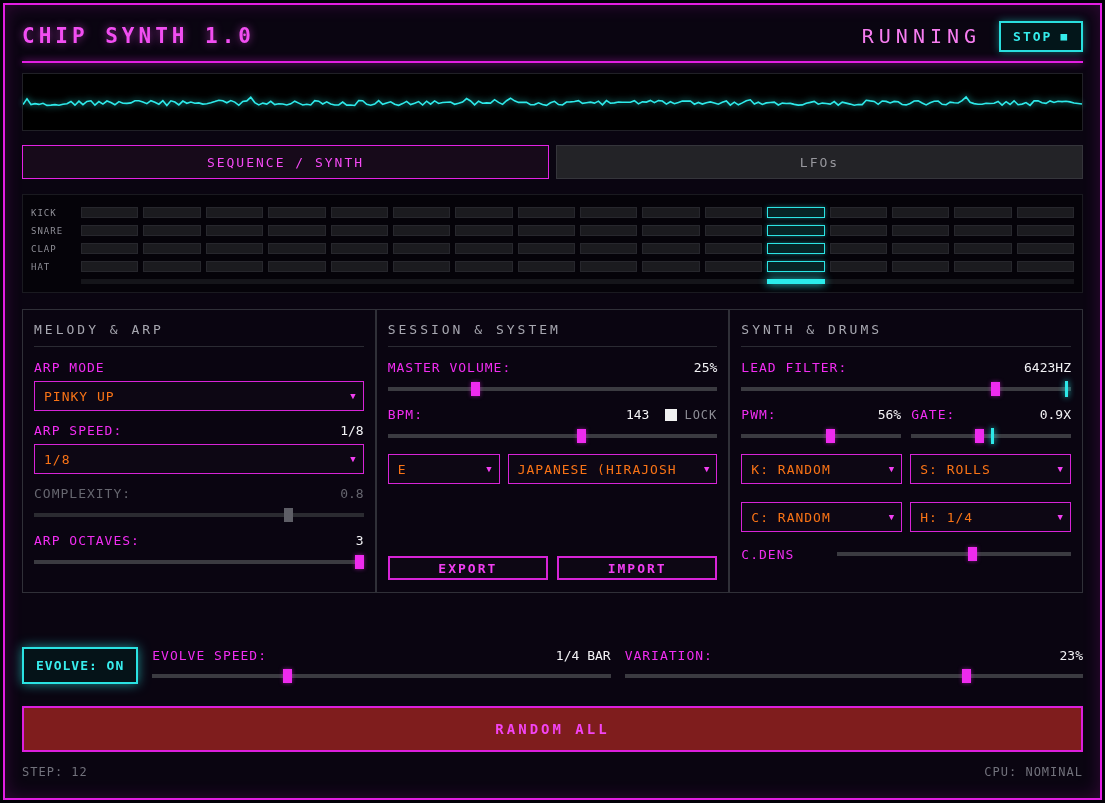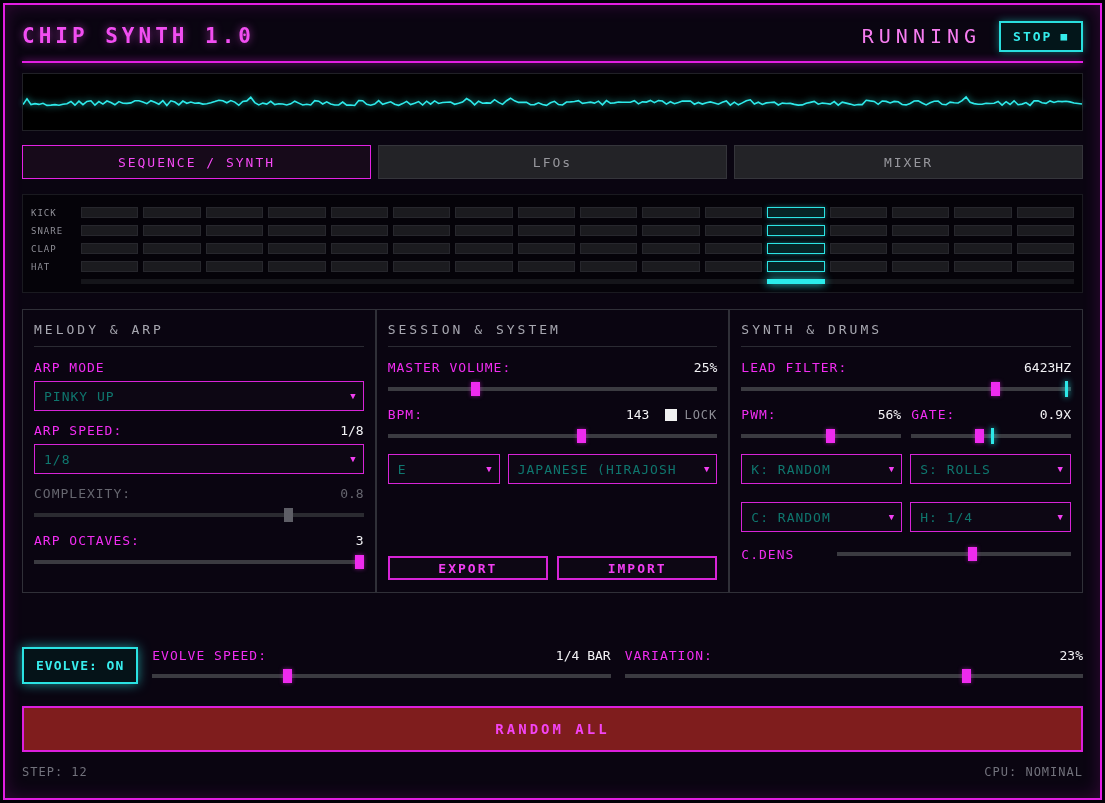--- a/index.html
+++ b/index.html
@@ -48,21 +48,21 @@
   .panel-divider{height:1px;background:#2b2b33;margin-bottom:13px;flex:none;}
   .lrow{display:flex;justify-content:space-between;align-items:center;margin-bottom:6px;}
   .lbl{color:#f12df1;font-size:13px;letter-spacing:1px;}
   .val{color:#f2f2f5;font-size:13px;}
   .dim{color:#66666f;}
   .half-grid{display:grid;grid-template-columns:1fr 1fr;gap:10px;}
 
   
   .select{position:relative;height:30px;border:1px solid #d724d7;background:#0d0714;display:flex;align-items:center;
           padding:0 22px 0 9px;margin-bottom:12px;cursor:pointer;overflow:hidden;white-space:nowrap;}
-  .select .sval{color:#0f766e;font-size:13px;letter-spacing:1px;}
+  .select .sval{color:#f97316;font-size:13px;letter-spacing:1px;}
   .select .chev{position:absolute;right:7px;top:50%;transform:translateY(-50%);color:#f23ff2;font-size:9px;}
 
   
   .slider{position:relative;height:16px;margin-bottom:10px;cursor:pointer;}
   .slider .track{position:absolute;left:0;right:0;top:6px;height:4px;background:#3b3b41;}
   .slider .thumb{position:absolute;top:1px;width:9px;height:14px;background:#ee2bee;
                  left:calc((100% - 9px) * var(--p,0));box-shadow:0 0 4px rgba(238,43,238,.5);}
   .slider.disabled .track{background:#2b2b31;}
   .slider.disabled .thumb{background:#5e5e66;box-shadow:none;}
   .slider .tick{display:none;position:absolute;top:0;width:3px;height:16px;background:#2de8e8;
@@ -120,21 +120,20 @@
 
   <div class="scope">
     <svg viewBox="0 0 1060 56" preserveAspectRatio="none">
       <polyline id="wave-line" fill="none" stroke="#2eeaea" stroke-width="1.6" points="0,30.6 4,24.9 8,30.5 12,29.6 16,30.4 20,29.3 24,31.4 28,31.1 32,30.6 36,31.2 40,30.2 44,29.7 48,27.5 52,31.2 56,27.1 60,30.7 64,27.4 68,26.8 72,31.2 76,27.5 80,30.1 84,27.0 88,28.5 92,30.8 96,27.6 100,29.2 104,29.4 108,28.9 112,26.8 116,26.8 120,28.0 124,29.7 128,26.7 132,28.3 136,30.2 140,26.7 144,31.4 148,26.8 152,28.0 156,30.9 160,27.1 164,29.3 168,28.0 172,29.3 176,28.9 180,30.1 184,29.7 188,28.8 192,27.6 196,26.2 200,26.8 204,28.8 208,26.6 212,28.1 216,31.3 220,27.5 224,26.9 228,23.2 232,28.6 236,30.9 240,29.1 244,30.1 248,27.3 252,30.6 256,29.7 260,30.0 264,31.0 268,29.8 272,27.2 276,29.1 280,31.0 284,30.2 288,31.0 292,26.6 296,27.2 300,30.0 304,27.8 308,29.9 312,31.0 316,30.9 320,28.1 324,31.1 328,31.0 332,31.5 336,26.6 340,26.7 344,30.3 348,31.2 352,30.0 356,26.6 360,30.3 364,29.0 368,27.8 372,30.3 376,31.3 380,29.6 384,27.4 388,30.6 392,29.2 396,27.6 400,31.0 404,27.2 408,30.2 412,26.9 416,29.5 420,28.5 424,28.2 428,28.1 432,30.3 436,29.3 440,28.0 444,24.6 448,27.0 452,30.9 456,27.2 460,29.2 464,28.9 468,29.1 472,25.7 476,28.4 480,30.4 484,26.7 488,24.2 492,26.8 496,28.4 500,28.4 504,28.4 508,30.8 512,30.6 516,28.8 520,30.6 524,31.4 528,28.8 532,27.3 536,30.5 540,31.0 544,28.0 548,27.9 552,27.5 556,26.6 560,29.3 564,28.7 568,28.1 572,29.1 576,27.1 580,30.9 584,26.6 588,29.2 592,28.9 596,28.0 600,28.3 604,28.2 608,28.3 612,26.7 616,29.9 620,27.9 624,28.1 628,26.4 632,28.6 636,26.6 640,27.0 644,30.1 648,27.7 652,29.7 656,28.5 660,27.1 664,27.1 668,27.0 672,30.2 676,28.4 680,30.1 684,28.7 688,27.9 692,29.0 696,30.2 700,28.3 704,26.9 708,31.1 712,28.2 716,30.8 720,28.9 724,26.7 728,25.8 732,30.0 736,28.2 740,30.4 744,28.9 748,28.5 752,28.1 756,31.0 760,29.1 764,29.5 768,29.4 772,30.4 776,31.1 780,30.9 784,29.2 788,28.4 792,27.4 796,30.2 800,29.1 804,29.5 808,30.1 812,27.6 816,31.2 820,28.1 824,29.1 828,30.1 832,31.2 836,30.5 840,30.6 844,26.3 848,26.9 852,27.4 856,30.3 860,27.0 864,27.4 868,28.9 872,27.4 876,27.8 880,30.5 884,30.9 888,29.5 892,27.0 896,26.8 900,29.0 904,30.9 908,28.7 912,27.2 916,27.1 920,30.3 924,30.7 928,28.1 932,28.8 936,29.0 940,26.7 944,22.9 948,28.2 952,29.6 956,30.3 960,30.3 964,29.3 968,29.5 972,29.3 976,27.5 980,31.1 984,27.7 988,30.5 992,26.8 996,30.7 1000,30.1 1004,28.6 1008,31.4 1012,26.9 1016,26.8 1020,28.7 1024,29.4 1028,26.9 1032,28.5 1036,27.3 1040,27.6 1044,27.3 1048,27.9 1052,29.0 1056,29.5 1060,30.0"></polyline>
     </svg>
   </div>
 
   <div class="tabs">
     <button class="tab active">SEQUENCE / SYNTH</button>
     <button class="tab">LFOs</button>
-    <button class="tab">MIXER</button>
   </div>
 
   <div class="sequencer" id="sequencer">
       <div class="seq-row">
         <span class="seq-label">KICK</span>
         <div class="seq-cells">
           <div class="seq-cell"></div>
           <div class="seq-cell"></div>
           <div class="seq-cell"></div>
           <div class="seq-cell"></div>

